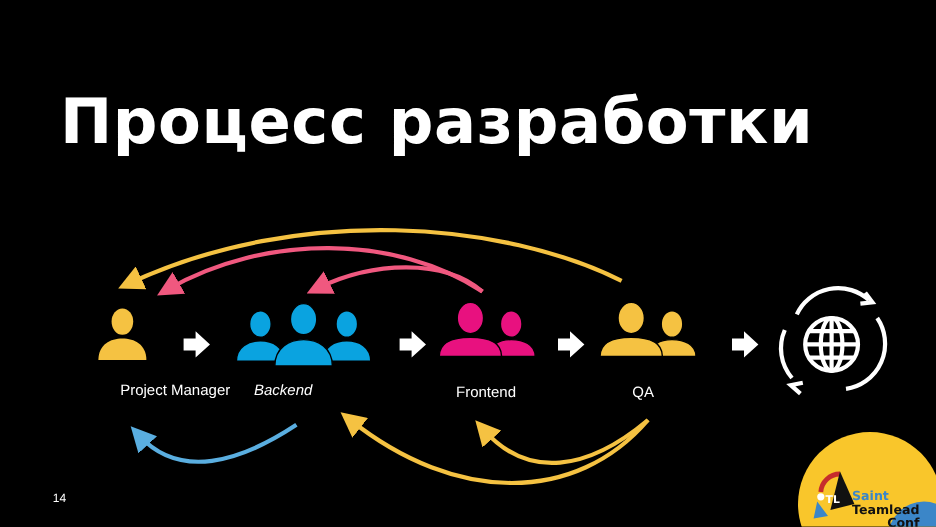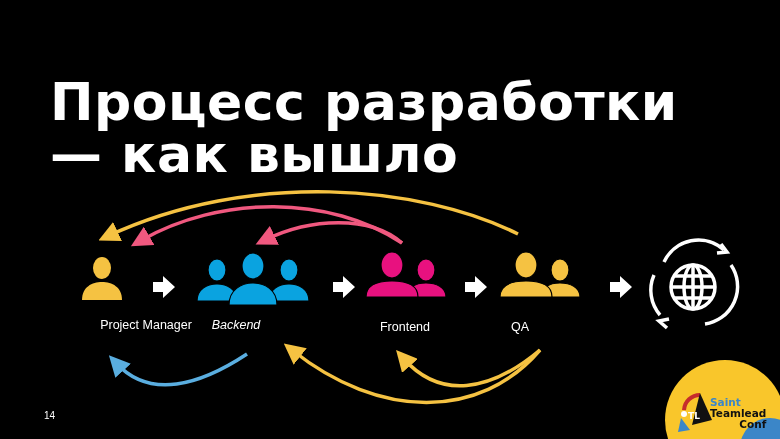--- a/index.html
+++ b/index.html
@@ -3,29 +3,28 @@
 <meta charset="utf-8">
 <style>
   html, body { margin:0; padding:0; background:#000; }
   body { width:780px; height:439px; position:relative; overflow:hidden; font-family:"DejaVu Sans", sans-serif; color:#fff; }
   .title { position:absolute; left:50px; top:76px; font-family:"DejaVu Sans", sans-serif; font-weight:bold; font-size:52px; line-height:52px; letter-spacing:0.5px; color:#fff; }
   .title div { white-space:nowrap; }
   svg.arrows { position:absolute; left:0; top:0; }
   .label { position:absolute; font-family:"Liberation Sans", sans-serif; font-size:12.5px; color:#fff; white-space:nowrap; transform:translateX(-50%); }
   .page-num { position:absolute; left:44px; top:410px; font-family:"Liberation Sans", sans-serif; font-size:10px; color:#fff; }
   .logo-text { position:absolute; left:710px; top:397px; font-family:"DejaVu Sans", sans-serif; font-weight:bold; font-size:10.5px; line-height:11px; }
-  .logo-text .saint { color:#3b86c8; }
+  .logo-text .saint { color:#3b86c8;margin-top:12px; }
   .logo-text .tl { color:#111;text-align:right; }
 </style>
 </head>
 <body>
 
 <div class="title">
   <div>Процесс  разработки</div>
-  <div>— как вышло</div>
 </div>
 
 <svg class="arrows" width="780" height="439" viewBox="0 0 780 439">
   <defs>
     <marker id="hy" markerWidth="6" markerHeight="6" refX="3" refY="3" orient="auto" markerUnits="strokeWidth">
         <path d="M0,0 L6,3 L0,6 z" fill="#f5c242"></path>
       </marker>
     <marker id="hp" markerWidth="6" markerHeight="6" refX="3" refY="3" orient="auto" markerUnits="strokeWidth">
         <path d="M0,0 L6,3 L0,6 z" fill="#f0587f"></path>
       </marker>
@@ -98,21 +97,21 @@
     <path d="M700,393 L712,420 L692,425 z" fill="#111"></path>
     <path d="M681,418 L690,430 L678,432 z" fill="#3b86c8"></path>
     <circle cx="684" cy="414" r="3" fill="#fff"></circle>
     <text x="688" y="419" font-family="DejaVu Sans, sans-serif" font-weight="bold" font-size="9" fill="#fff">TL</text>
   </g>
 </svg>
 
 <div class="label" style="left:102px; top:318px;margin-left:44px;">Project Manager</div>
 <div class="label" style="left:236px; top:318px;font-style:italic;">Backend</div>
 <div class="label" style="left:405px; top:320px;">Frontend</div>
-<div class="label" style="left:520px; top:320px;">QA</div>
+<div class="label" style="left:536px; top:320px;">QA</div>
 
 <div class="page-num">14</div>
 
 <div class="logo-text">
   <div class="saint">Saint</div>
   <div class="tl">Teamlead</div>
   <div class="tl">Conf</div>
 </div>
 
 </body></html>

